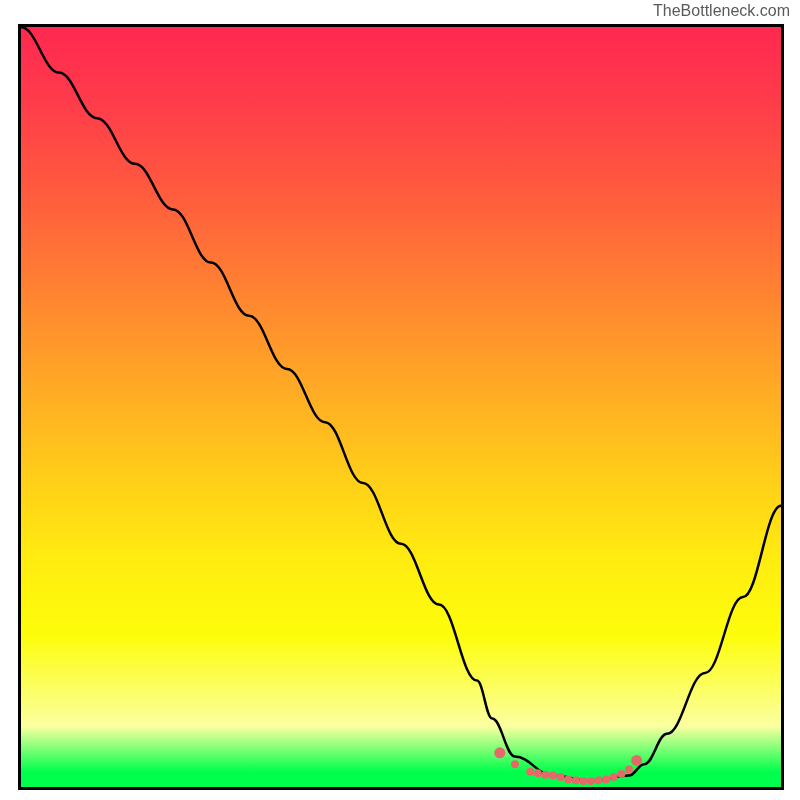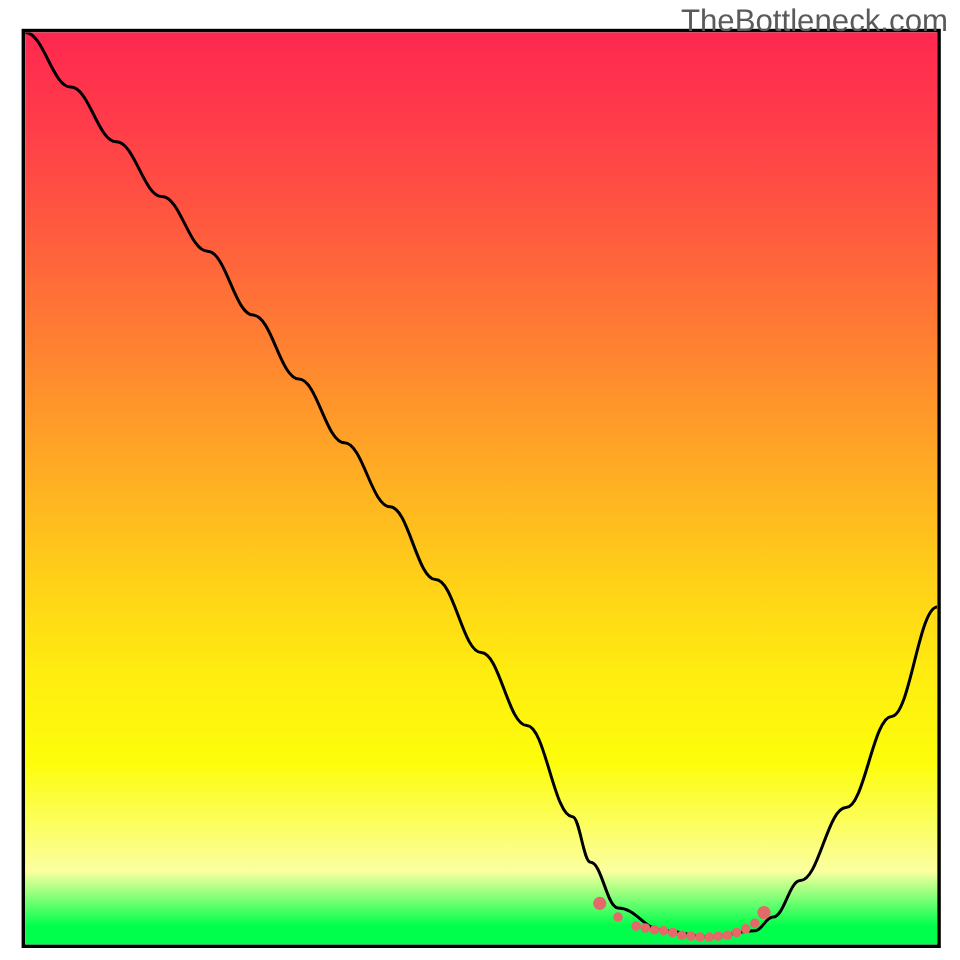--- a/index.html
+++ b/index.html
@@ -1,17 +1,17 @@
 <!DOCTYPE html>
 <html><head>
 <meta charset="utf-8">
 <style>
 * { margin: 0; padding: 0; box-sizing: border-box; }
 body { width: 800px; height: 800px; background: #fff; position: relative; font-family: Arial, sans-serif; }
-.watermark { position: absolute; top: 2px; right: 10px; color: #5a5a5a; font-size: 26px; font-weight: 500; z-index: 10; }
+.watermark { position: absolute; top: 2px; right: 10px; color: #5a5a5a; font-size: 16px; font-weight: 500; z-index: 10; }
 .plot-container { position: absolute; top: 24px; left: 18px; width: 766px; height: 766px; border: 3px solid #000; }
 .gradient-bg { position: absolute; inset: 0; background: linear-gradient(to bottom,
   #ff2850 0%,
   #ff3c4a 10%,
   #ff5640 20%,
   #ff7436 30%,
   #ff932c 40%,
   #ffb222 50%,
   #ffd018 60%,
   #ffec10 70%,

